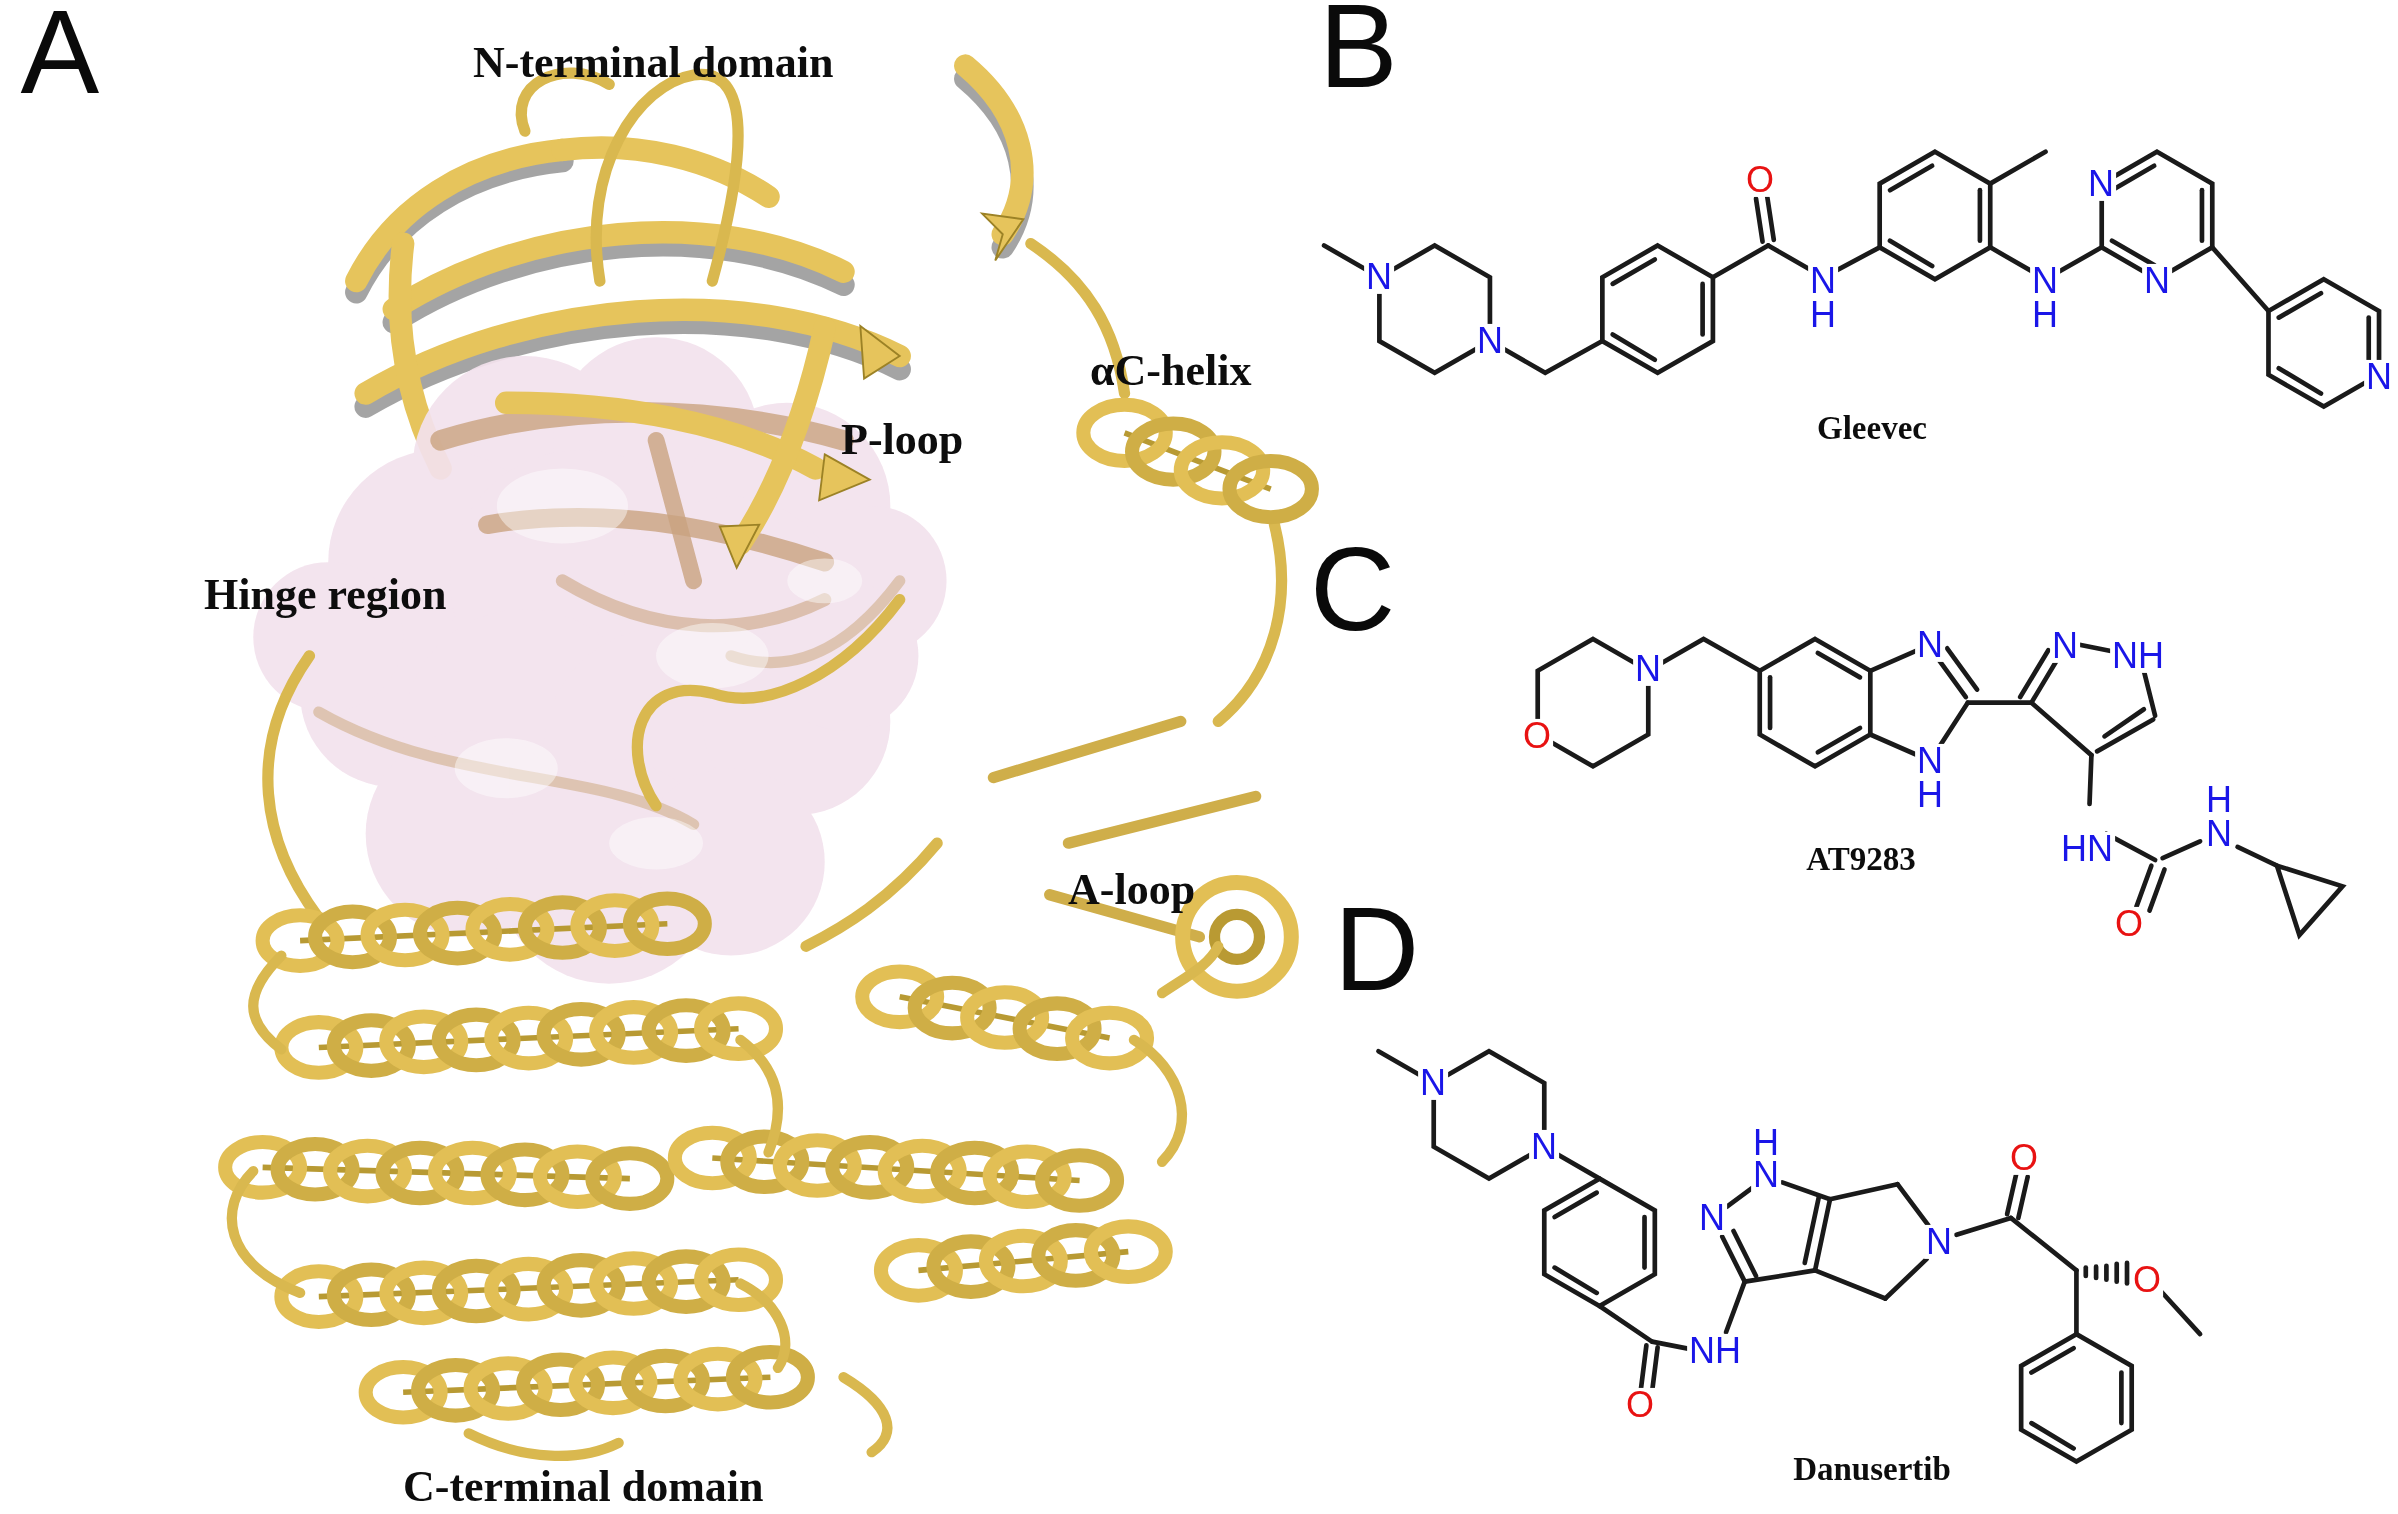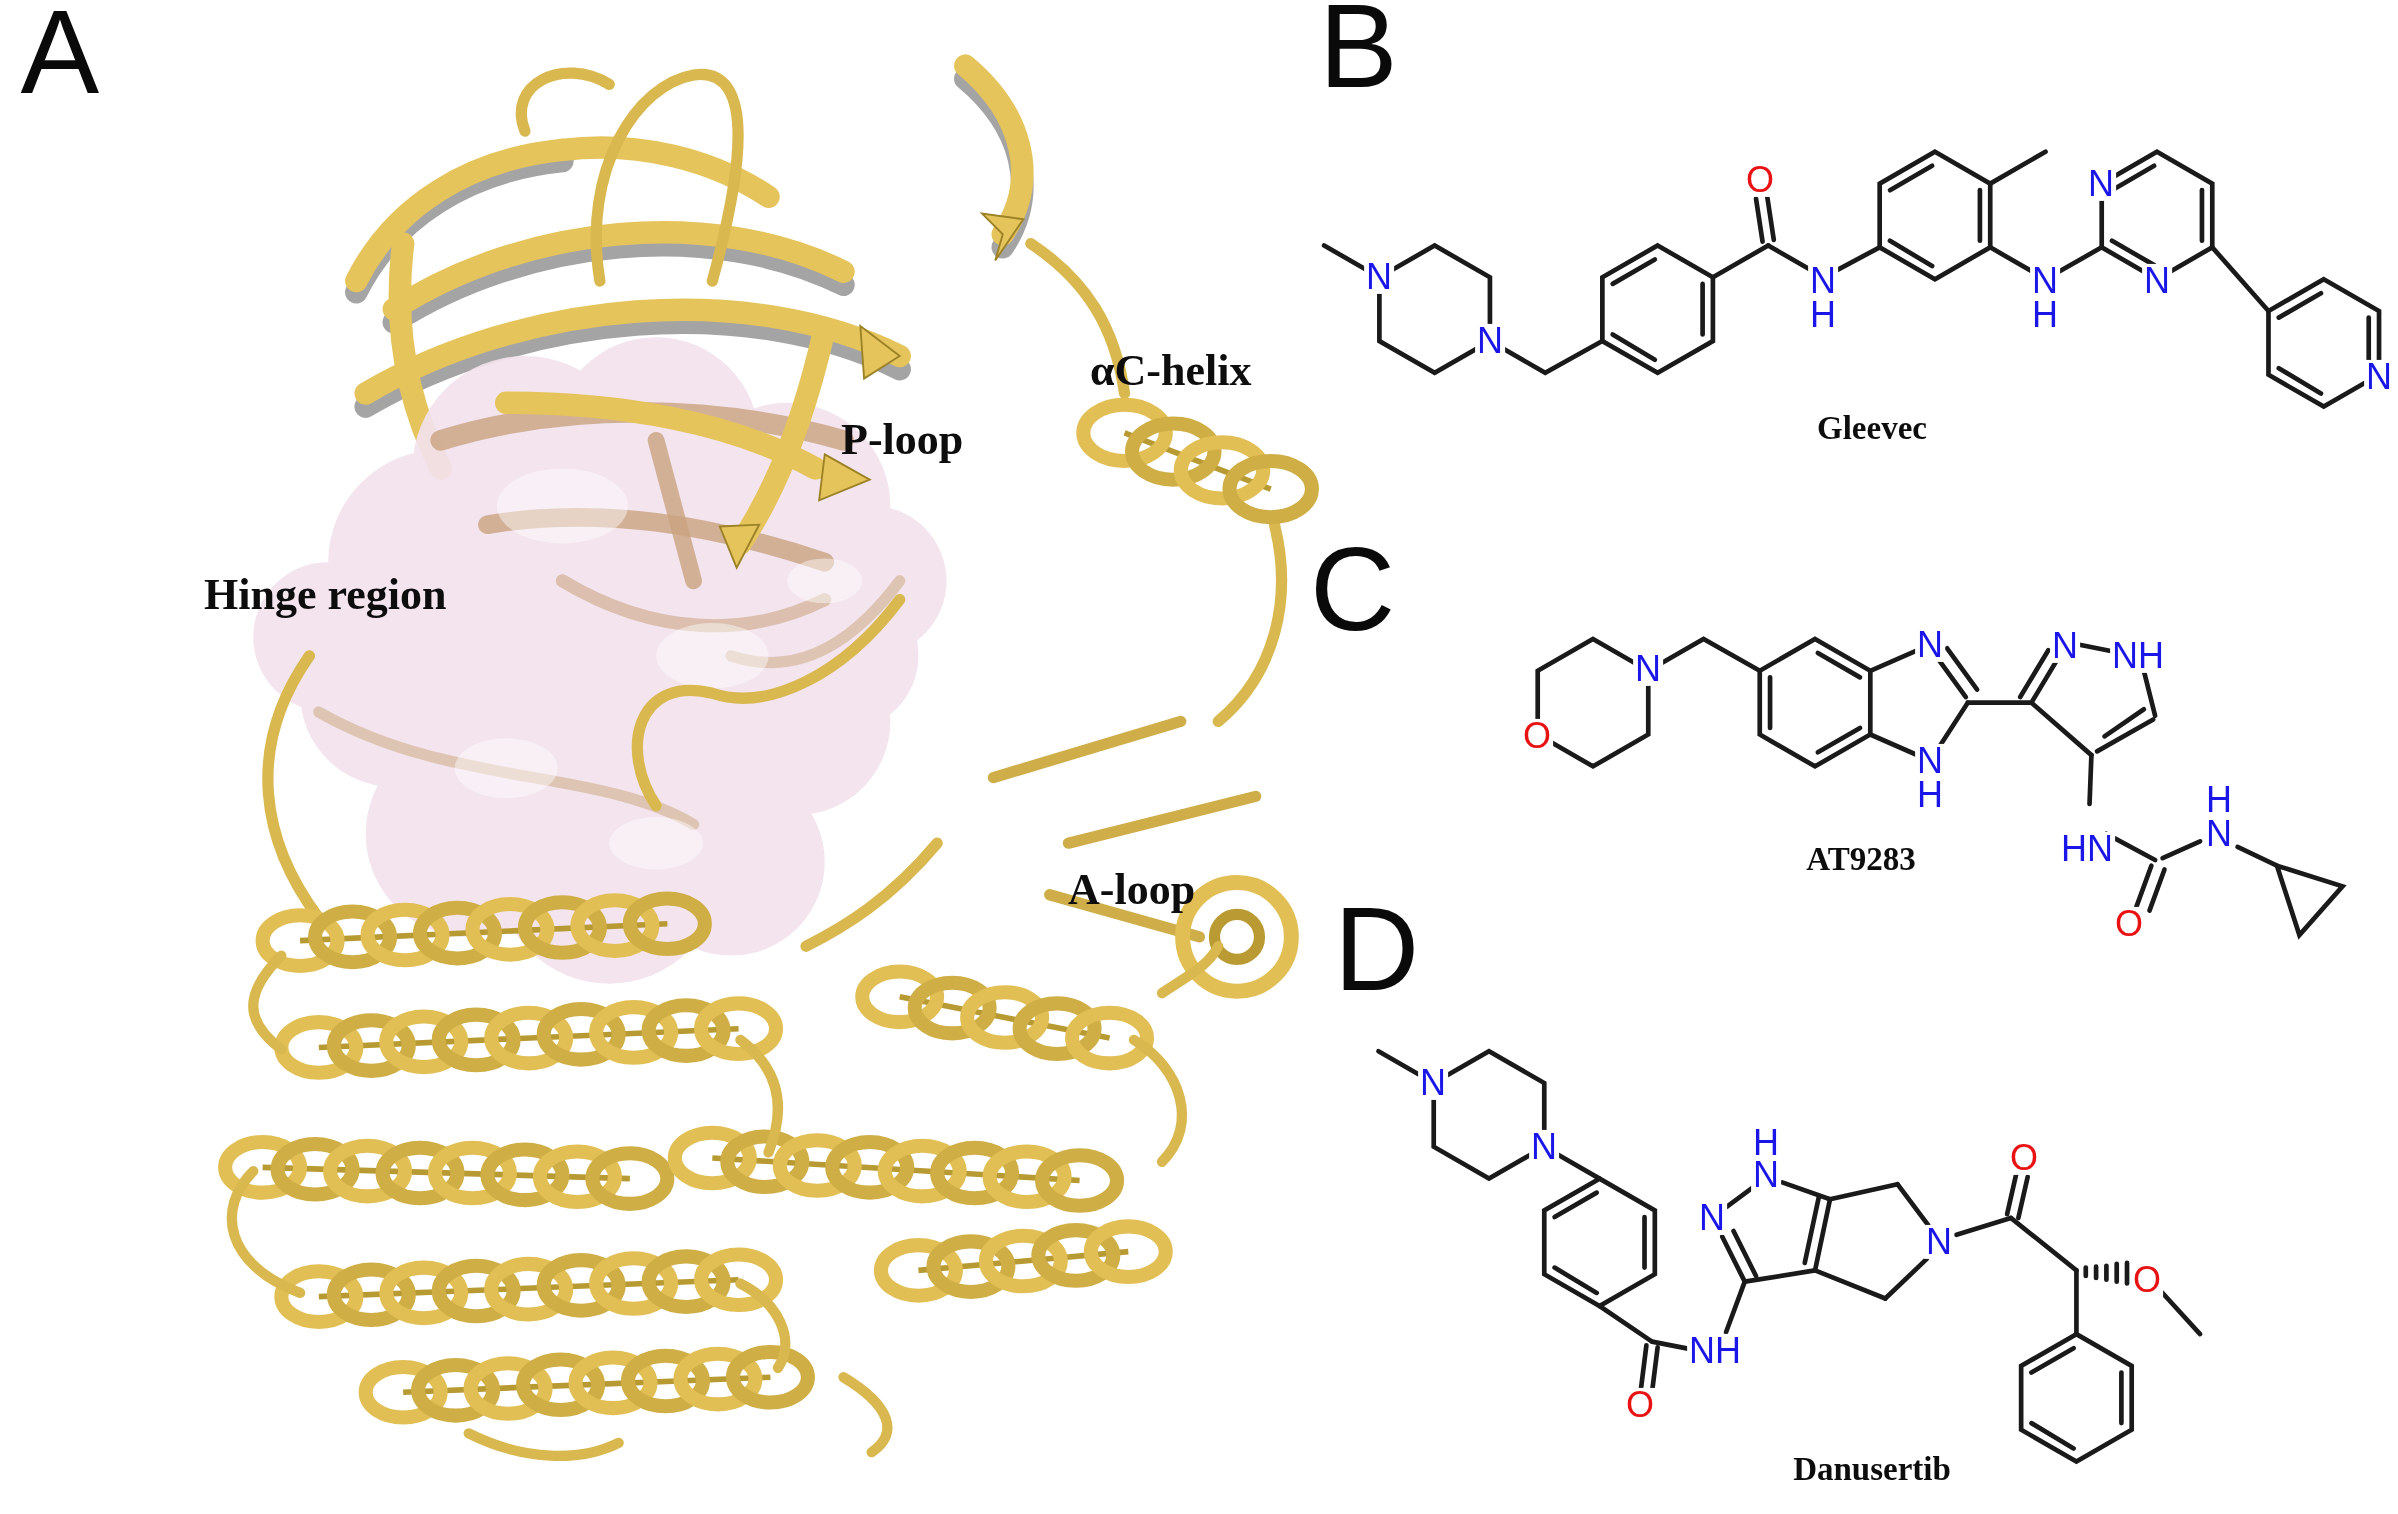--- a/index.html
+++ b/index.html
@@ -311,24 +311,26 @@
       <line x1="2264" y1="1465" x2="2264" y2="1519"></line>
       <line x1="2213" y1="1546" x2="2168" y2="1519"></line>
     </g>
   </svg>
 
   <div class="panel-letter" style="left:20.6px;top:-7.5px">A</div>
   <div class="panel-letter" style="left:1319px;top:-13px">B</div>
   <div class="panel-letter" style="left:1310px;top:530px">C</div>
   <div class="panel-letter" style="left:1334px;top:890px">D</div>
 
+  <div class="prot-label" style="left:473px;top:41px">N-terminal domain</div>
   <div class="prot-label" style="left:1090px;top:349px">αC-helix</div>
   <div class="prot-label" style="left:841px;top:418px">P-loop</div>
   <div class="prot-label" style="left:204px;top:573px">Hinge region</div>
   <div class="prot-label" style="left:1068px;top:868px">A-loop</div>
+  <div class="prot-label" style="left:403px;top:1465px">C-terminal domain</div>
 
   <div class="mol-name" style="left:1872px;top:412px">Gleevec</div>
   <div class="mol-name" style="left:1861px;top:843px">AT9283</div>
   <div class="mol-name" style="left:1872px;top:1453px">Danusertib</div>
 
   <div class="atoms">
       <span class="atom b" style="left: 1379px; top: 277px;">N</span>
       <span class="atom b" style="left: 1490px; top: 341px;">N</span>
       <span class="atom r" style="left: 1760px; top: 180px;">O</span>
       <span class="atom b" style="left: 1823px; top: 281px;">N</span>

